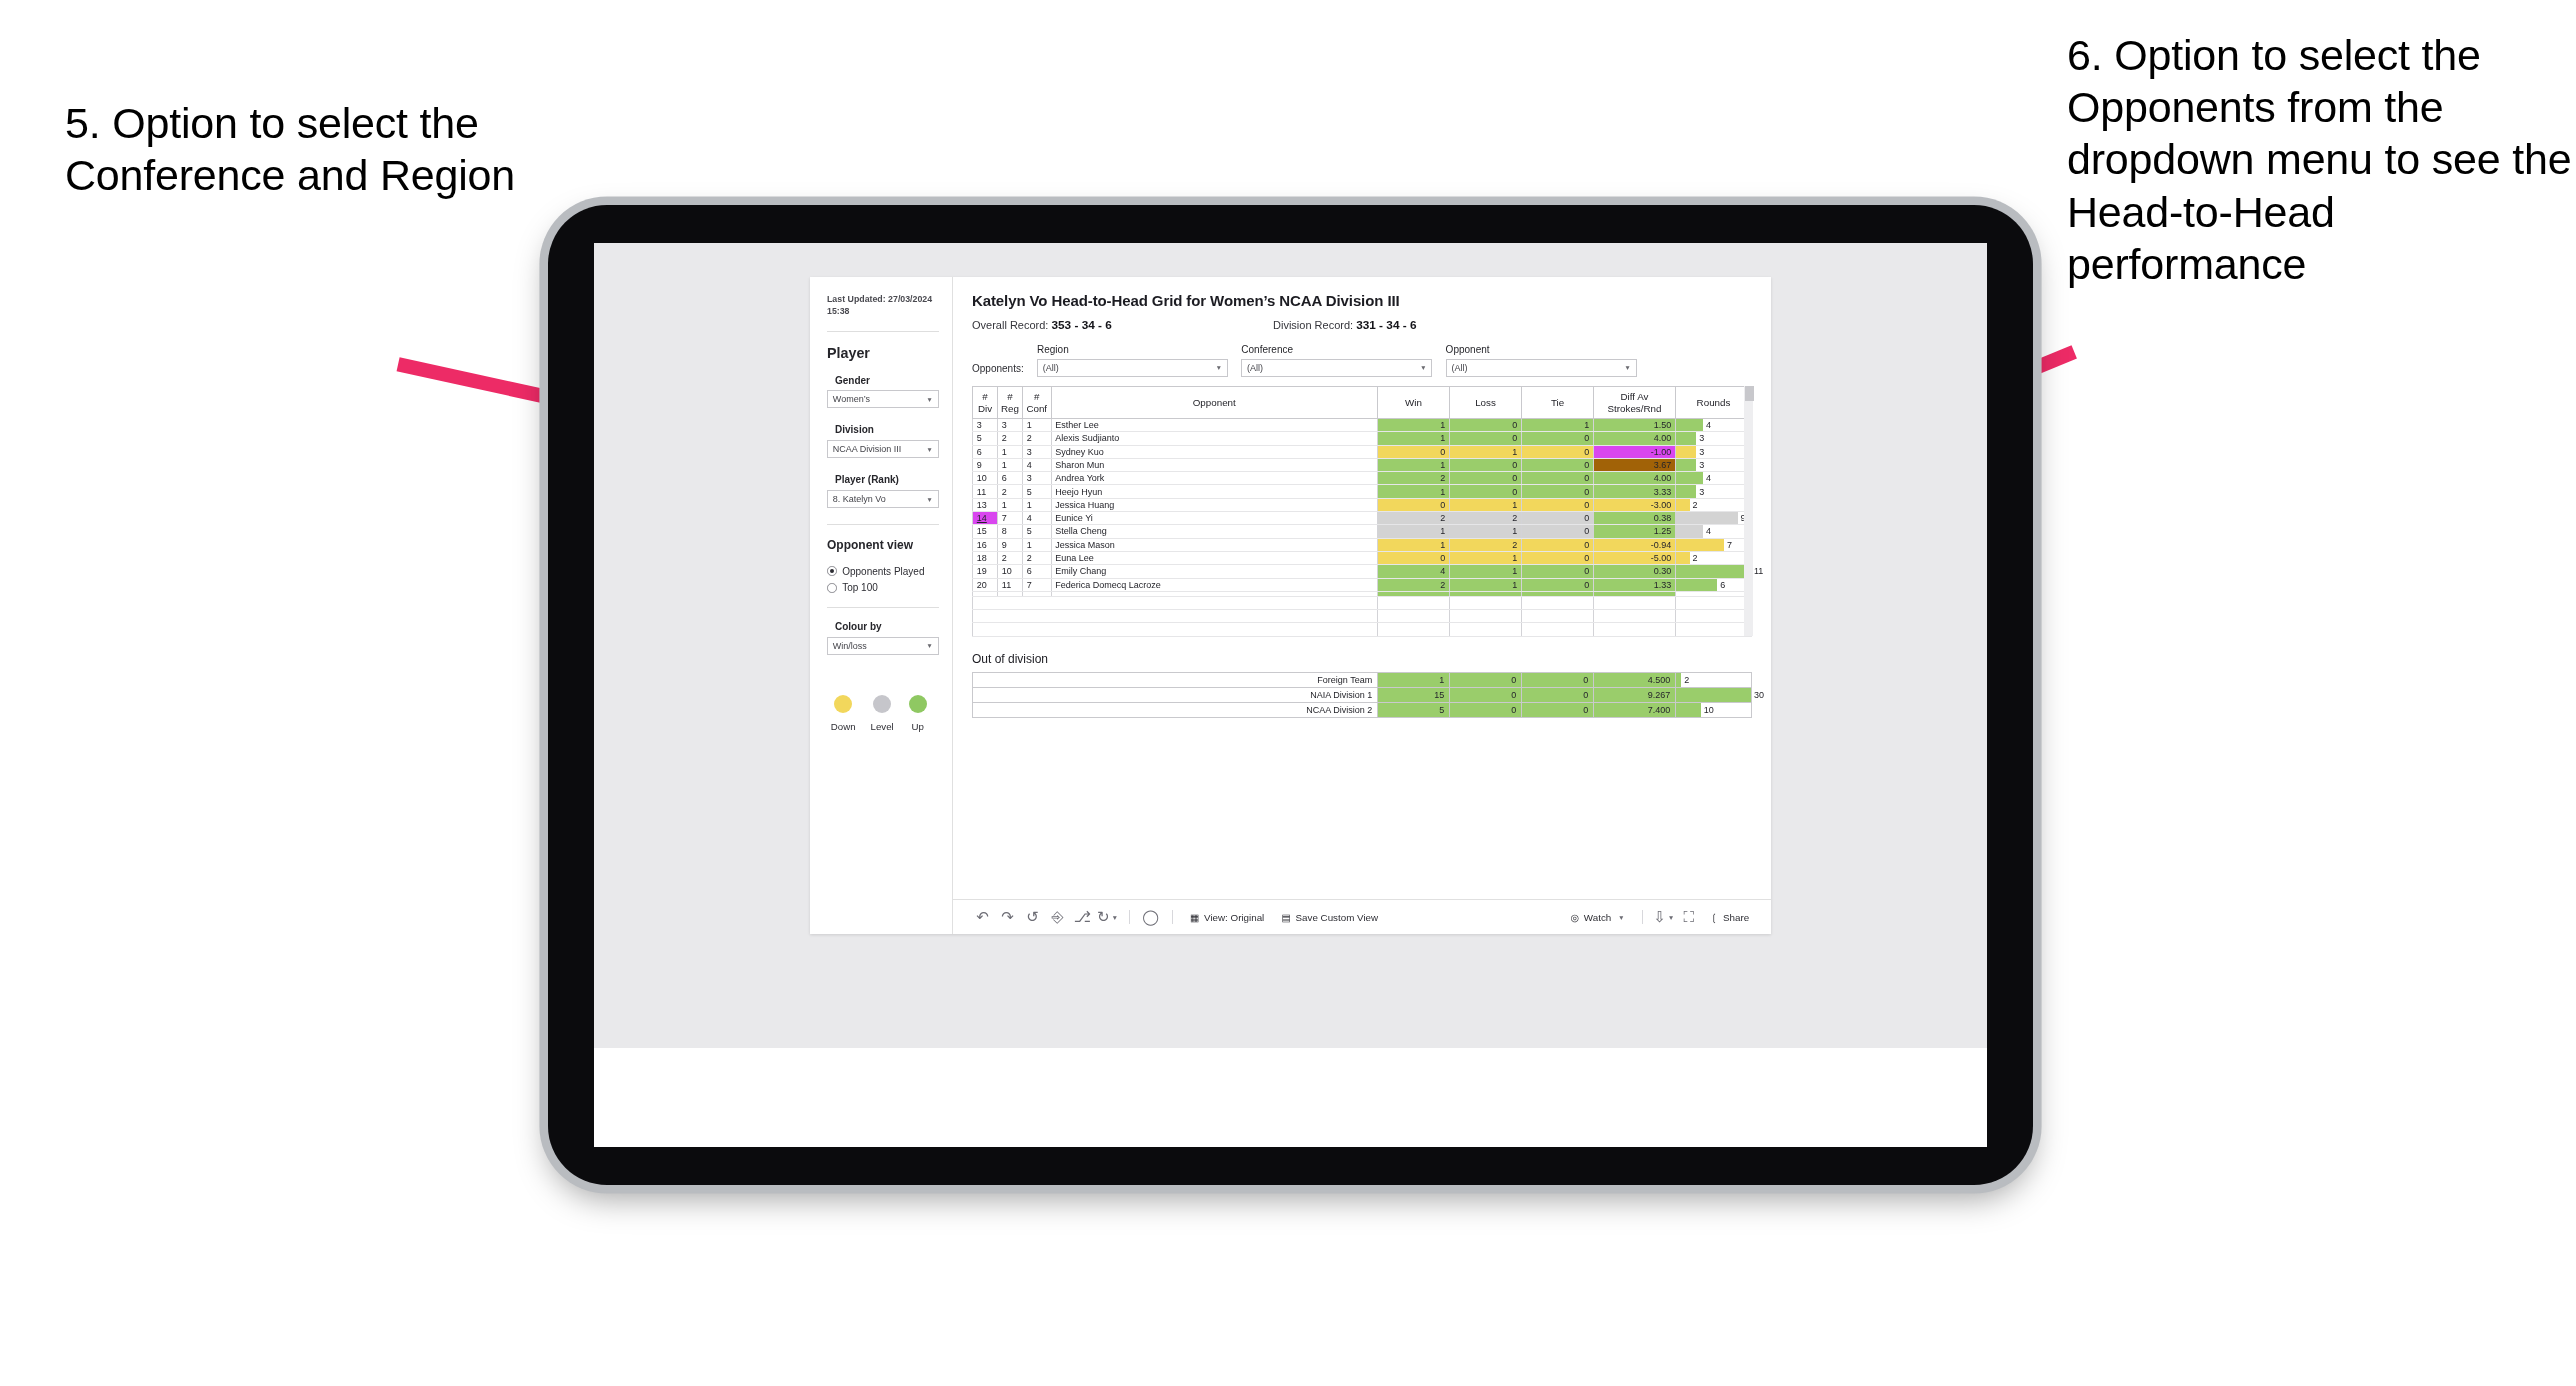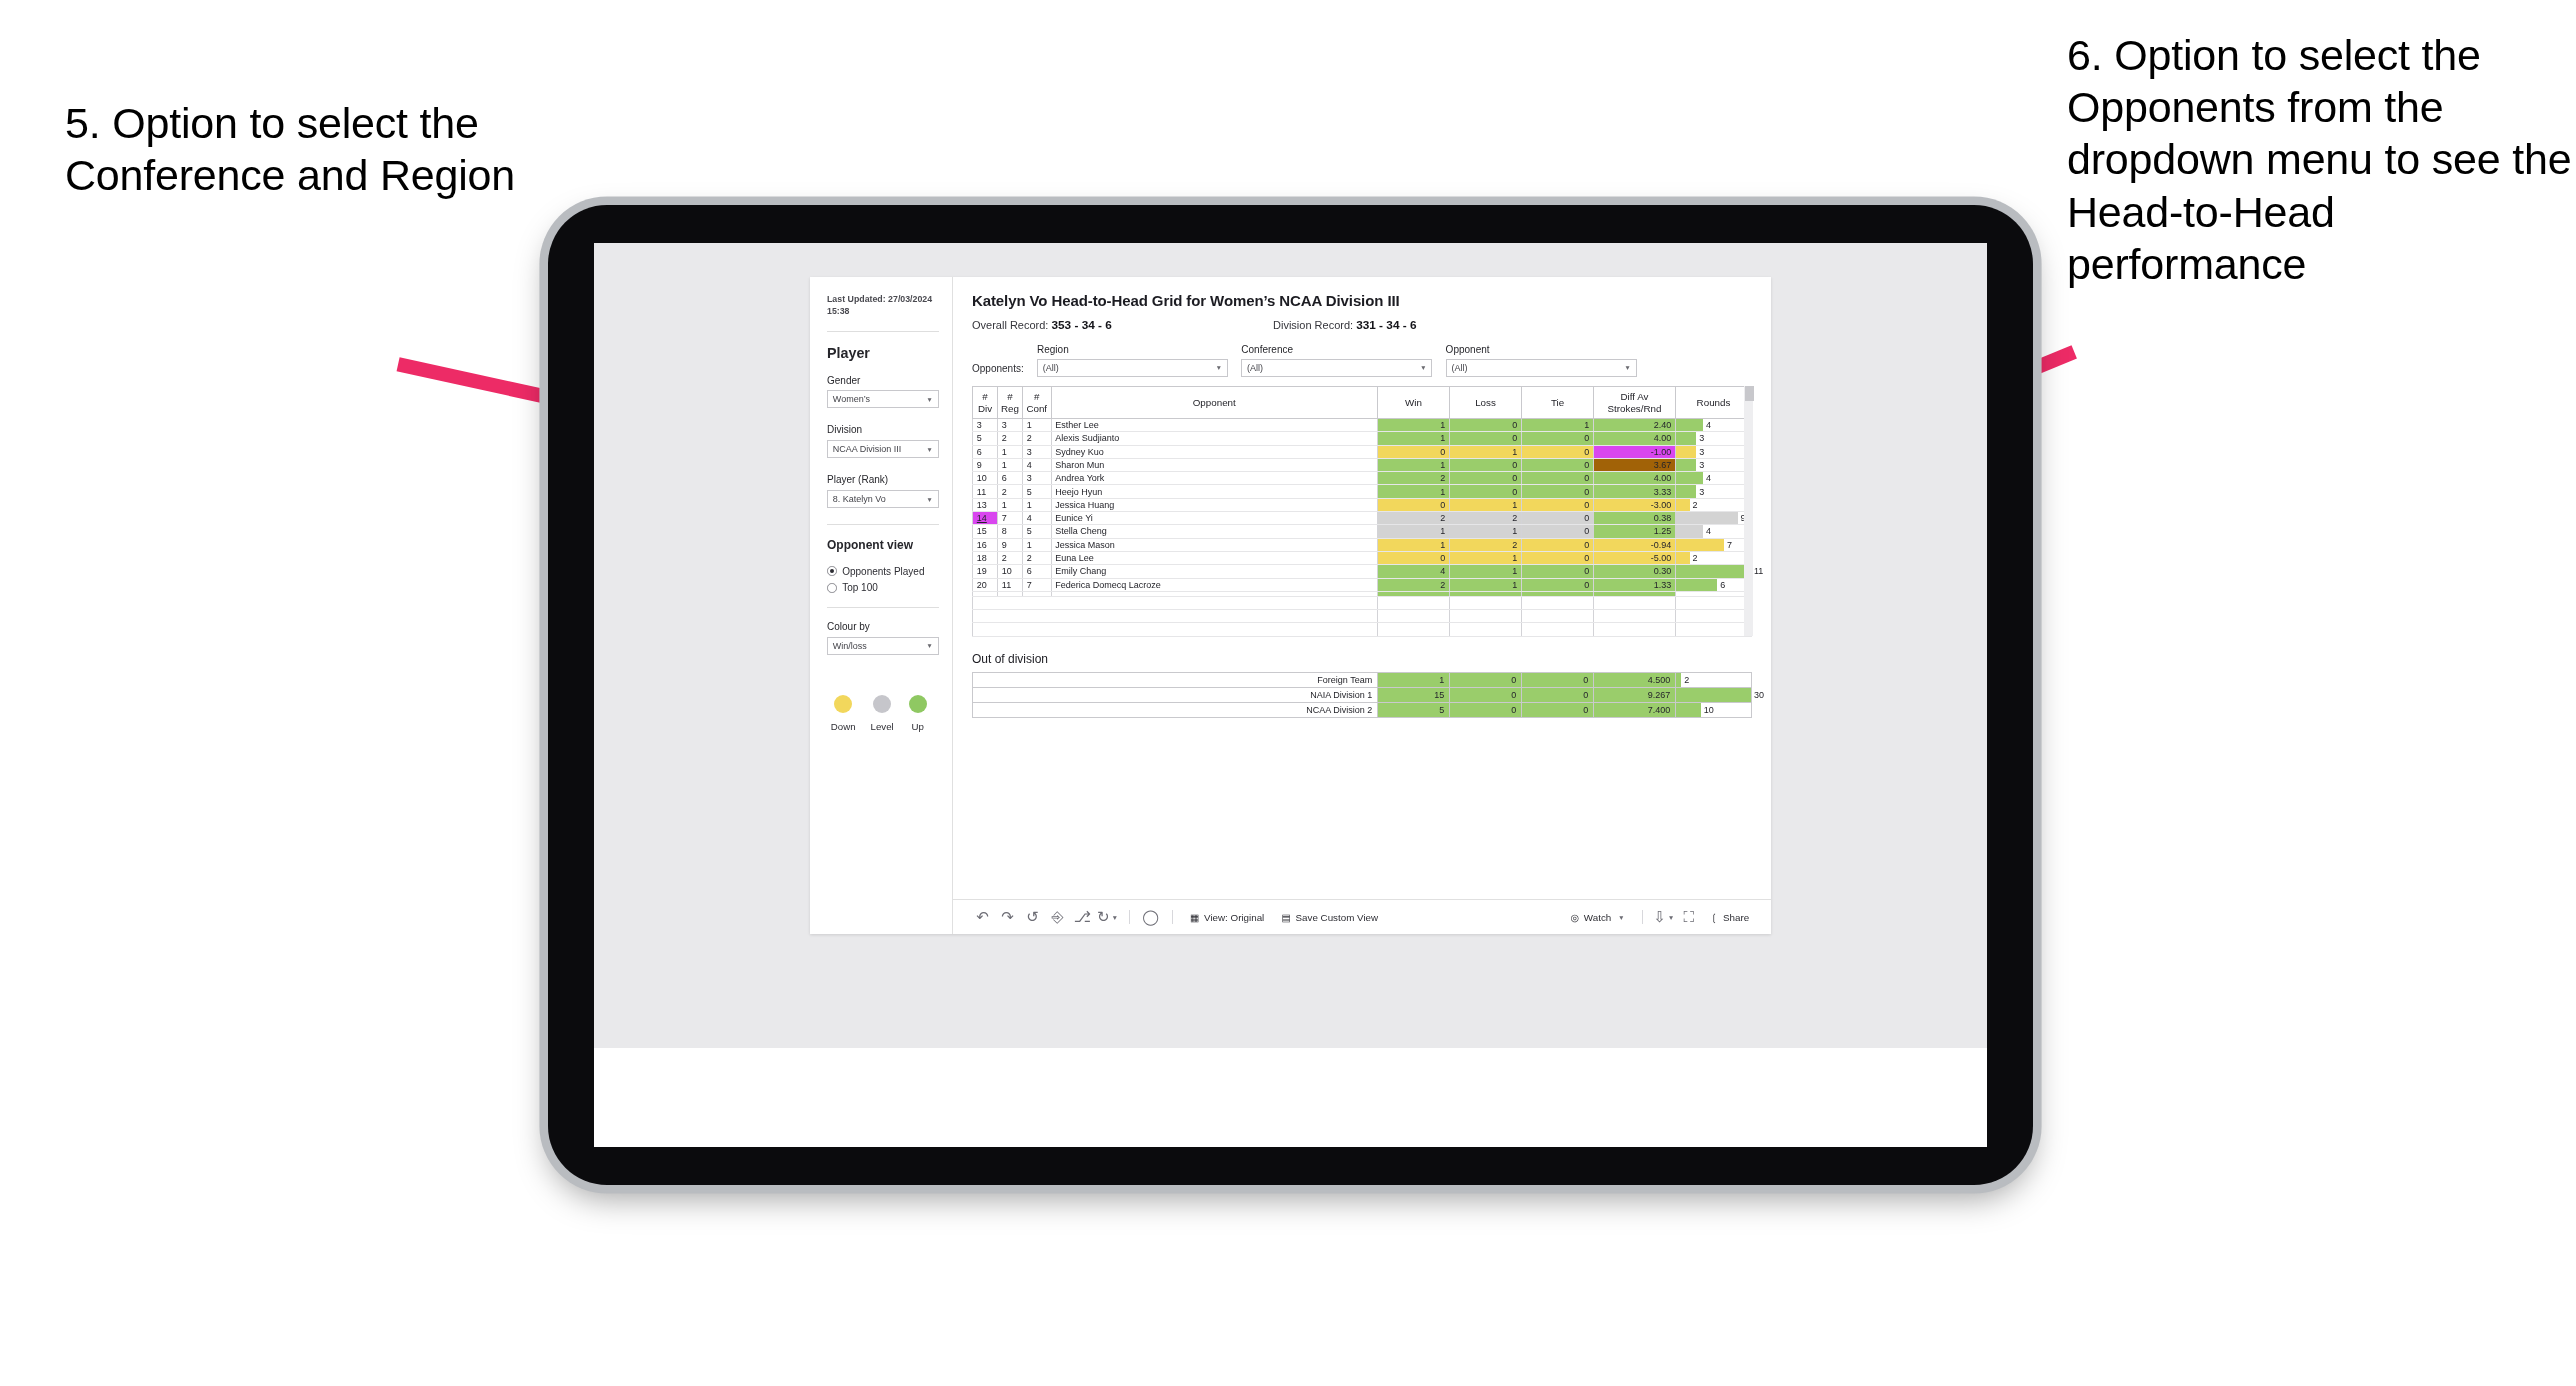--- a/index.html
+++ b/index.html
@@ -98,21 +98,21 @@
     display:flex; min-height:657px;
   }
   .side{
     width:143px;min-width:143px;border-right:1px solid #e0e0e0;
     padding:17px 13.3px 9.5px 17px;box-sizing:border-box;
   }
   .lastupd{font-size:8.8px;color:#4a4a50;line-height:1.35;font-weight:bold;}
   .side-div{height:1px;background:#dedede;margin:13.3px 0 13.3px 0;}
   .side-h{font-size:14.3px;color:#26262b;font-weight:bold;margin:5.7px 0 13.3px 0;}
   .side-h.sm{font-size:12px;}
-  .fld-label{font-size:10px;color:#26262b;font-weight:normal;margin-bottom:4.8px;}
+  .fld-label{font-size:10px;color:#26262b;font-weight:bold;margin-bottom:4.8px;margin-left:8px;}
   .sel{
     height:18px;border:1px solid #c8c8cc;background:#fff;
     display:flex;align-items:center;justify-content:space-between;
     padding:0 4.8px;font-size:9px;color:#44444a;box-sizing:border-box;
     cursor:pointer;
   }
   .sel .car{font-size:6.7px;color:#6a6a70;}
   .fld{margin-bottom:16px;}
   .radio-row{display:flex;align-items:center;gap:5.7px;margin-bottom:5.7px;font-size:10px;color:#2d2d33;cursor:pointer;}
   .radio{width:9.5px;height:9.5px;border:1px solid #8a8a90;border-radius:50%;position:relative;box-sizing:border-box;}
@@ -338,21 +338,21 @@
               </thead>
               <tbody id="grid-body">
                   <tr>
                     <td class="c-num" style="background: rgb(255, 255, 255);">3</td>
                     <td class="c-num" style="background: rgb(255, 255, 255);">3</td>
                     <td class="c-num" style="background: rgb(255, 255, 255);">1</td>
                     <td class="c-opp" style="background: rgb(255, 255, 255);">Esther Lee</td>
                     <td class="c-val" style="background: rgb(154, 205, 107);">1</td>
                     <td class="c-val" style="background: rgb(154, 205, 107);">0</td>
                     <td class="c-val" style="background: rgb(154, 205, 107);">1</td>
-                    <td class="c-val" style="background: rgb(154, 205, 107);">2.40</td>
+                    <td class="c-val" style="background: rgb(154, 205, 107);">1.50</td>
                     <td class="c-rounds"><span class="rbar" style="width:36%;background:#9ACD6B"></span><span class="rtxt" style="margin-left:36%">4</span></td>
                   </tr>
                   <tr>
                     <td class="c-num" style="background: rgb(255, 255, 255);">5</td>
                     <td class="c-num" style="background: rgb(255, 255, 255);">2</td>
                     <td class="c-num" style="background: rgb(255, 255, 255);">2</td>
                     <td class="c-opp" style="background: rgb(255, 255, 255);">Alexis Sudjianto</td>
                     <td class="c-val" style="background: rgb(154, 205, 107);">1</td>
                     <td class="c-val" style="background: rgb(154, 205, 107);">0</td>
                     <td class="c-val" style="background: rgb(154, 205, 107);">0</td>

